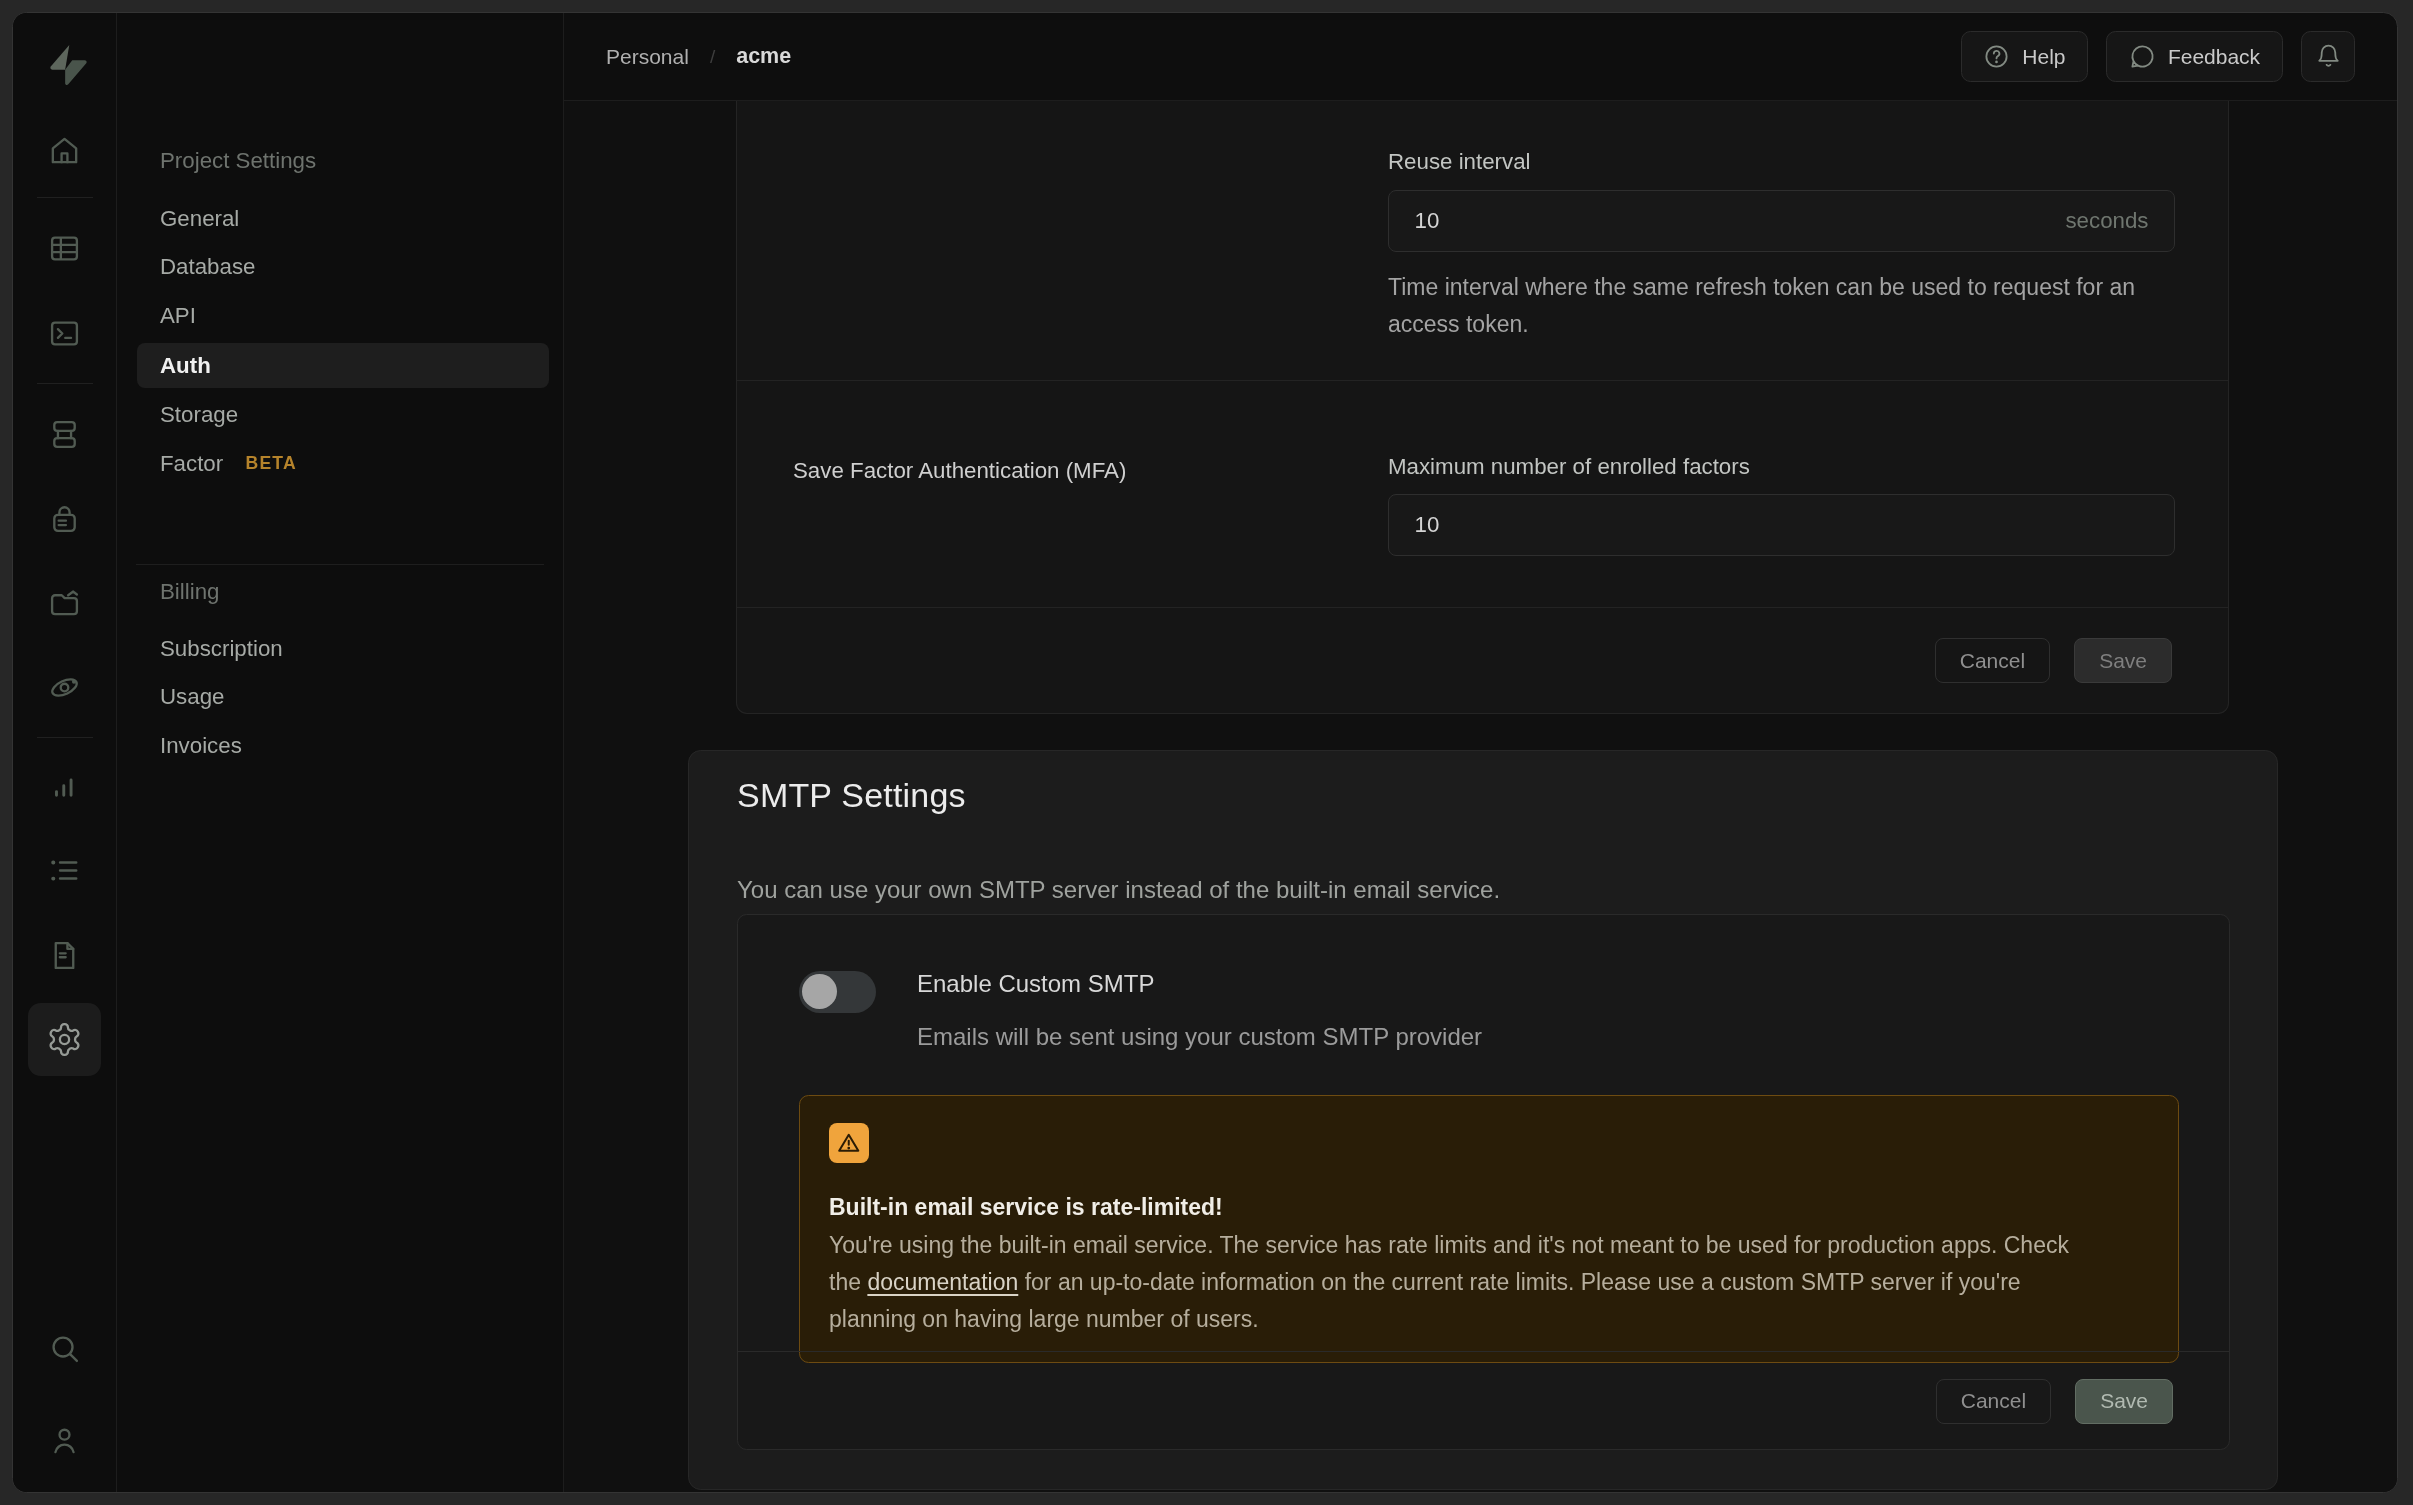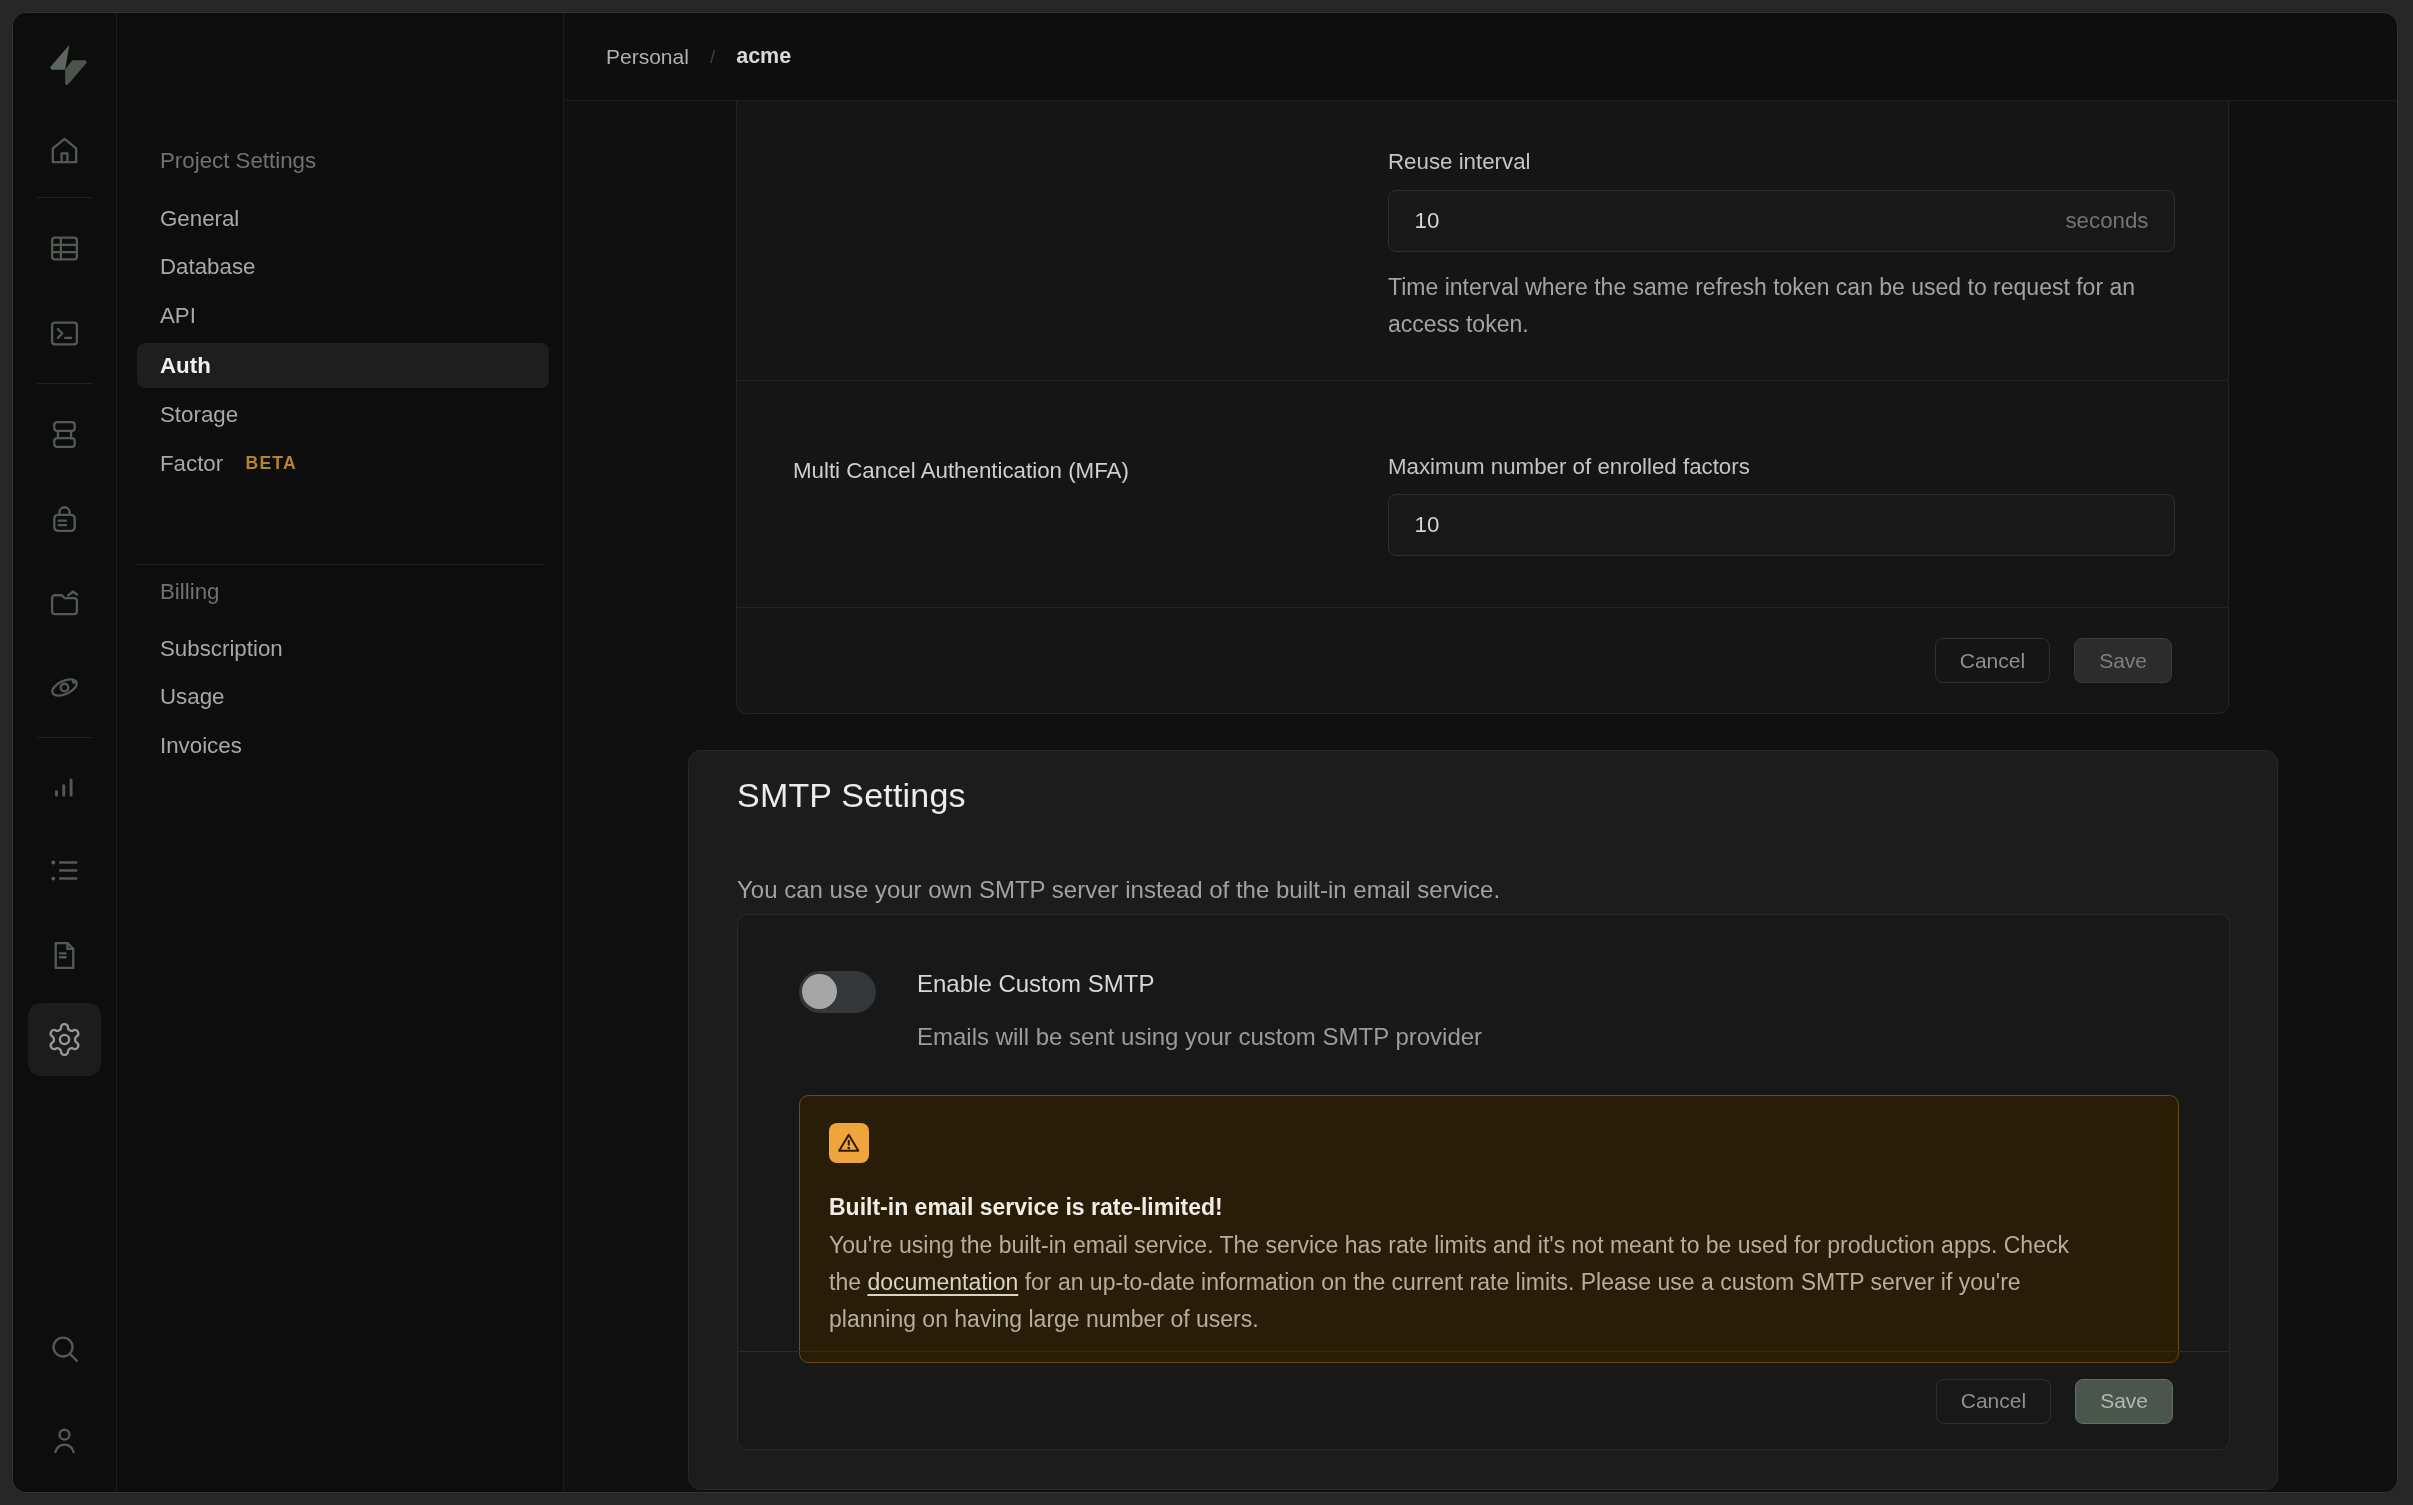--- a/index.html
+++ b/index.html
@@ -188,35 +188,57 @@
       <div class="nav-item" style="top:618px">Subscription</div>
       <div class="nav-item" style="top:666px">Usage</div>
       <div class="nav-item" style="top:715px">Invoices</div>
     </div>
 
     <div class="main">
       <div class="main-header">
         <span class="crumb-org">Personal</span>
         <span class="crumb-sep">/</span>
         <span class="crumb-project">acme</span>
+        <div class="header-actions">
+          <button class="hbtn">
+            <svg viewBox="0 0 24 24" fill="none" stroke="currentColor" stroke-width="1.6" stroke-linecap="round">
+                <circle cx="12" cy="12" r="9"></circle>
+                <path d="M9.6 9.4a2.5 2.5 0 1 1 3.6 2.3c-.75.37-1.2.95-1.2 1.7v.3"></path>
+                <path d="M12 16.8h.01" stroke-width="2.4"></path>
+              </svg>
+            <span>Help</span>
+          </button>
+          <button class="hbtn">
+            <svg viewBox="0 0 24 24" fill="none" stroke="currentColor" stroke-width="1.6" stroke-linecap="round" stroke-linejoin="round">
+                <path d="M12 3a9 9 0 1 1-8 13.1L3 21l4.9-1A9 9 0 0 1 12 3z"></path>
+              </svg>
+            <span>Feedback</span>
+          </button>
+          <button class="hbtn icon-only">
+            <svg viewBox="0 0 24 24" fill="none" stroke="currentColor" stroke-width="1.6" stroke-linecap="round" stroke-linejoin="round">
+                <path d="M18 8.4a6 6 0 0 0-12 0c0 6-2.2 7.4-2.2 7.4h16.4S18 14.4 18 8.4"></path>
+                <path d="M10.3 19.4a2 2 0 0 0 3.4 0"></path>
+              </svg>
+          </button>
+        </div>
       </div>
 
       <div class="content">
 
         <div class="auth-card">
           <div class="f-label" style="left:651px; top:45px">Reuse interval</div>
           <div class="input-wrap" style="left:651px; top:89px">
             <input readonly="" value="10" style="">
             <span class="input-unit">seconds</span>
           </div>
           <div class="help-text" style="left:651px; top:168px">Time interval where the same refresh token can be used to request for an access token.</div>
 
           <div class="card-divider" style="top:279px"></div>
 
-          <div class="section-label" style="left:56px; top:354px">Multi Cancel Authentication (MFA)</div>
+          <div class="section-label" style="left:56px; top:354px">Save Factor Authentication (MFA)</div>
           <div class="f-label" style="left:651px; top:350px">Maximum number of enrolled factors</div>
           <div class="input-wrap" style="left:651px; top:393px">
             <input readonly="" value="10" style="">
           </div>
 
           <div class="card-footer">
             <button class="btn btn-cancel">Cancel</button>
             <button class="btn btn-save-muted">Save</button>
           </div>
         </div>

